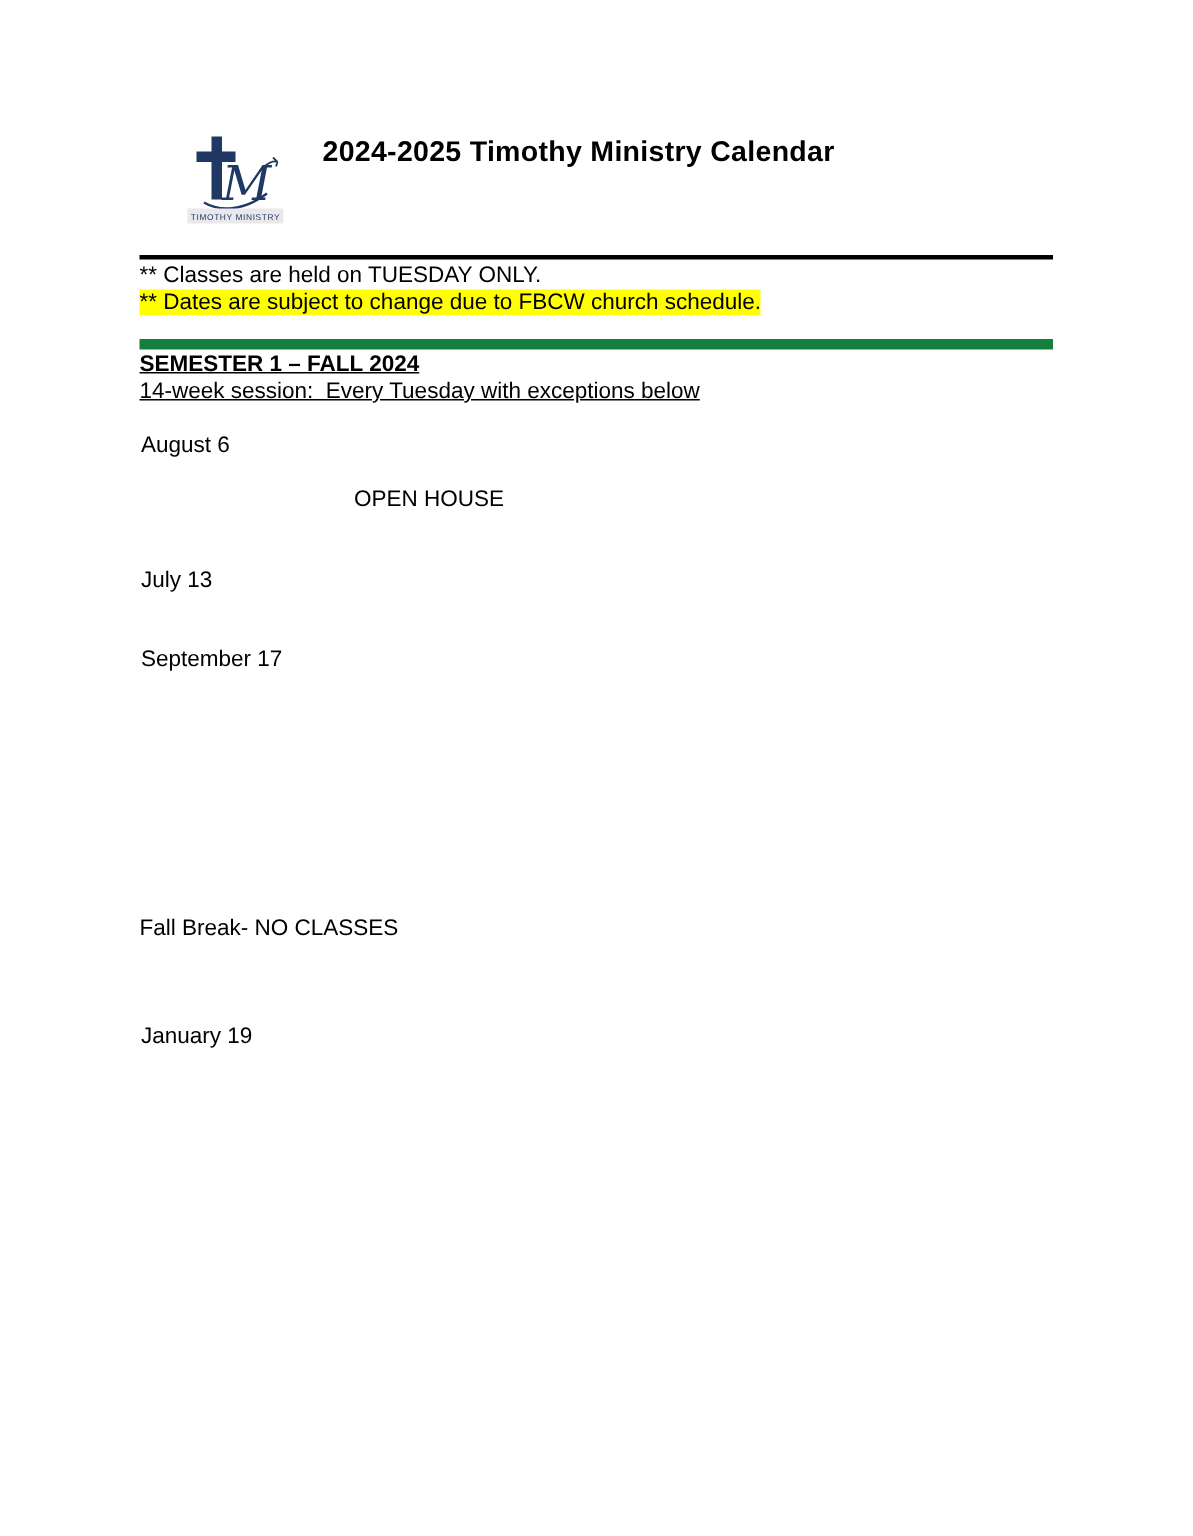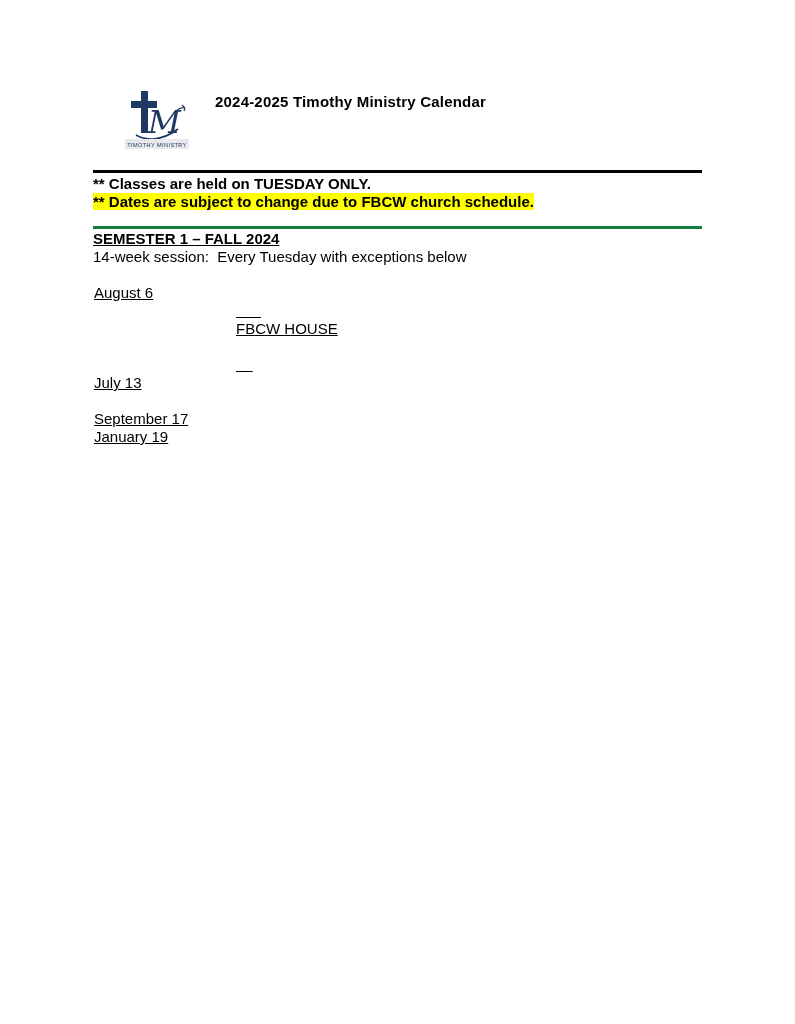--- a/index.html
+++ b/index.html
@@ -17,51 +17,52 @@
     position:absolute;
     left:124px;
     top:89px;
     width:66px;
     height:61px;
   }
   .doc-title {
     position:absolute;
     left:215px;
     top:90px;
-    font-size:15px;
+    font-size:19px;
     line-height:24px;
     font-weight:bold;
     letter-spacing:0.2px;
     white-space:nowrap;
   }
   .doc {
     position:absolute;
     left:93px;
     top:170px;
     width:609px;
     font-size:15px;
     line-height:18px;
   }
   .hrule { border-top:3px solid #000; height:0; }
   .notes { margin-top:2px; }
-  .note-line { white-space:pre-wrap;font-weight:bold; }
+  .note-line { white-space:pre-wrap; }
   .note-line .note-text.hl { background:var(--hl, #ffff00); }
-  .section { border-top:3px solid #15803d; }
+  .section { border-top:7px solid #15803d; }
   .section.sem1 { margin-top:15px; padding-top:1px; }
   .sec-heading {
     font-weight:bold;
     text-decoration:underline;
     white-space:pre-wrap;
   }
   .sec-subheading {
+    text-decoration:underline;
     white-space:pre-wrap;
   }
-  .events.gap-top { margin-top:18px;text-decoration:underline; }
+  .events.gap-top { margin-top:18px; }
   .event-row { display:flex; align-items:flex-start; }
-  .event-row.gap-before { margin-top:18px; }
+  .event-row.gap-before { margin-top:35px;flex-direction:column; }
   .event-date { flex:0 0 143px; width:143px; padding-left:1px; white-space:nowrap; }
   .event-desc { flex:1; white-space:pre-wrap; }
   .bullet-line { padding-left:36px; white-space:pre-wrap; }
   svg text { user-select:none; }
 </style>
 </head>
 <body>
 
 <div class="page">
 
@@ -88,30 +89,34 @@
       <div class="note-line"><span class="note-text hl">** Dates are subject to change due to FBCW church schedule.</span></div>
     </div>
 
     <div class="section sem1">
       <div class="sec-heading">SEMESTER 1 – FALL 2024</div>
       <div class="sec-subheading">14-week session:  Every Tuesday with exceptions below</div>
       <div class="events gap-top">
   <div class="event-row">
     <div class="event-date">August 6</div>
     <div class="event-desc">
-      <div>FBCW HOUSE</div>
+      <div>OPEN HOUSE</div>
     </div>
   </div>
 
   <div class="event-row">
     <div class="event-date">July 13</div>
   </div>
 
   <div class="event-row gap-before">
     <div class="event-date">September 17</div>
+    <div class="event-desc">
+      <div>Fall Break- NO CLASSES</div>
+      
+    </div>
   </div>
 
 
   <div class="event-row">
     <div class="event-date">January 19</div>
   </div>
 
 </div>
     </div>
 

